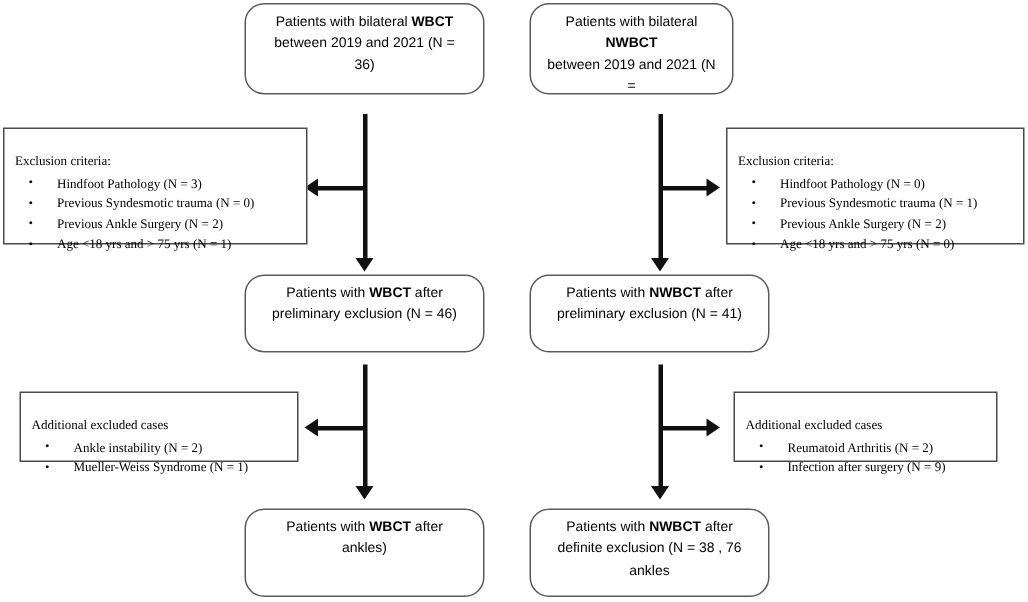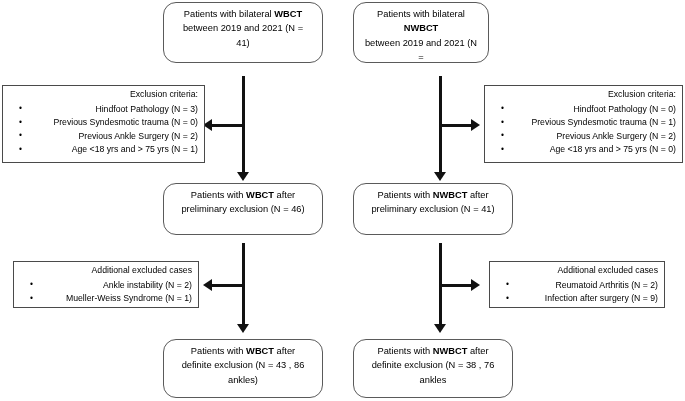--- a/index.html
+++ b/index.html
@@ -30,22 +30,23 @@
   .rbox b{font-weight:bold;}
 
   
   .sbox{
     position:absolute;
     box-sizing:border-box;
     border:1.4px solid #4a4a4a;
     background:#ffffff;
     font-size:8.7px;
     line-height:13.6px;
-    padding:2px 6px 5px 7px;
-    text-align:right;
+    padding:15px 6px 5px 7px;
+    text-align:left;
+    font-family:Liberation Serif, serif;
   }
   .sbox .head{margin:0 0 1px 0;}
   .sbox ul{
     list-style:none;
     margin:0;padding:0;
   }
   .sbox li{
     position:relative;
     padding-left:28px;
     white-space:nowrap;
@@ -81,21 +82,21 @@
 </style>
 </head>
 <body>
 
 <div class="canvas">
 
   <div class="rbox" style="left:163px;top:2px;width:160px;height:61px;">
     <div class="inner">
       <div><span>Patients with bilateral </span><b>WBCT</b></div>
       <div>between 2019 and 2021 (N  =</div>
-      <div>41)</div>
+      <div>36)</div>
     </div>
   </div>
 
   <div class="rbox" style="left:353px;top:2px;width:136px;height:61px;">
     <div class="inner">
       <div><span>Patients with bilateral </span><b>NWBCT</b></div>
       <div>between 2019 and 2021 (N  =</div>
     </div>
   </div>
 
@@ -165,21 +166,20 @@
     <div class="head">Additional excluded cases</div>
     <ul>
       <li>Reumatoid Arthritis (N = 2)</li>
       <li>Infection after surgery (N = 9)</li>
     </ul>
   </div>
 
   <div class="rbox" style="left:163px;top:339px;width:160px;height:59px;">
     <div class="inner">
       <div><span>Patients with </span><b>WBCT</b><span> after</span></div>
-      <div>definite exclusion (N = 43 , 86</div>
       <div>ankles)</div>
     </div>
   </div>
 
   <div class="rbox" style="left:353px;top:339px;width:160px;height:59px;">
     <div class="inner">
       <div><span>Patients with </span><b>NWBCT</b><span> after</span></div>
       <div>definite exclusion (N = 38 , 76</div>
       <div>ankles</div>
     </div>

